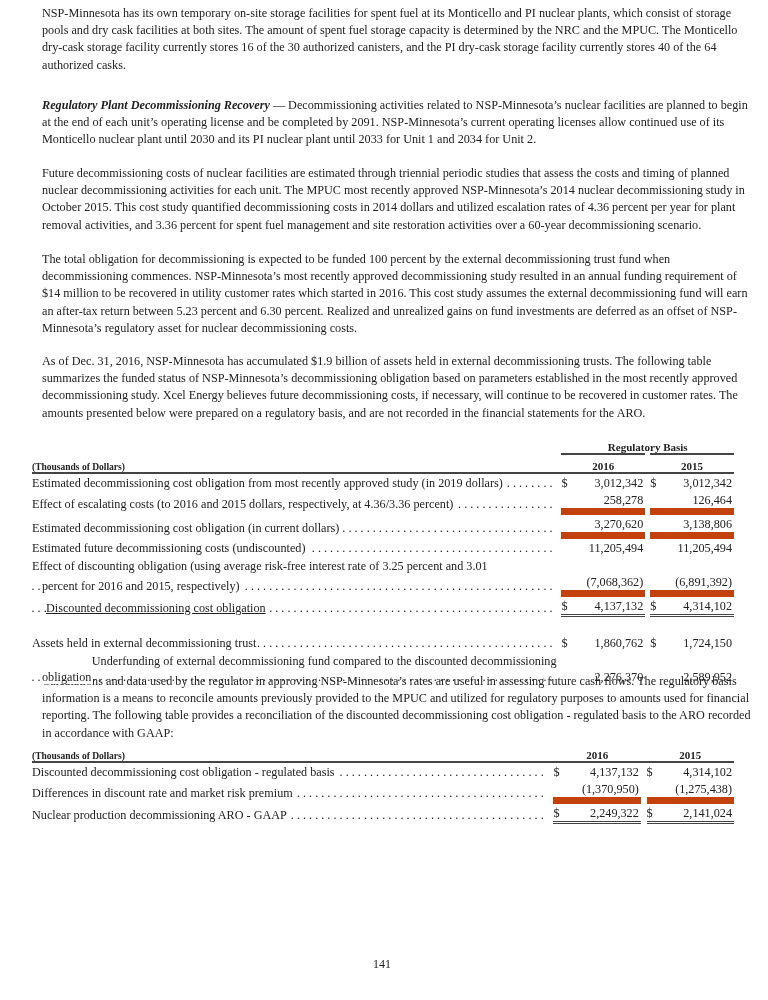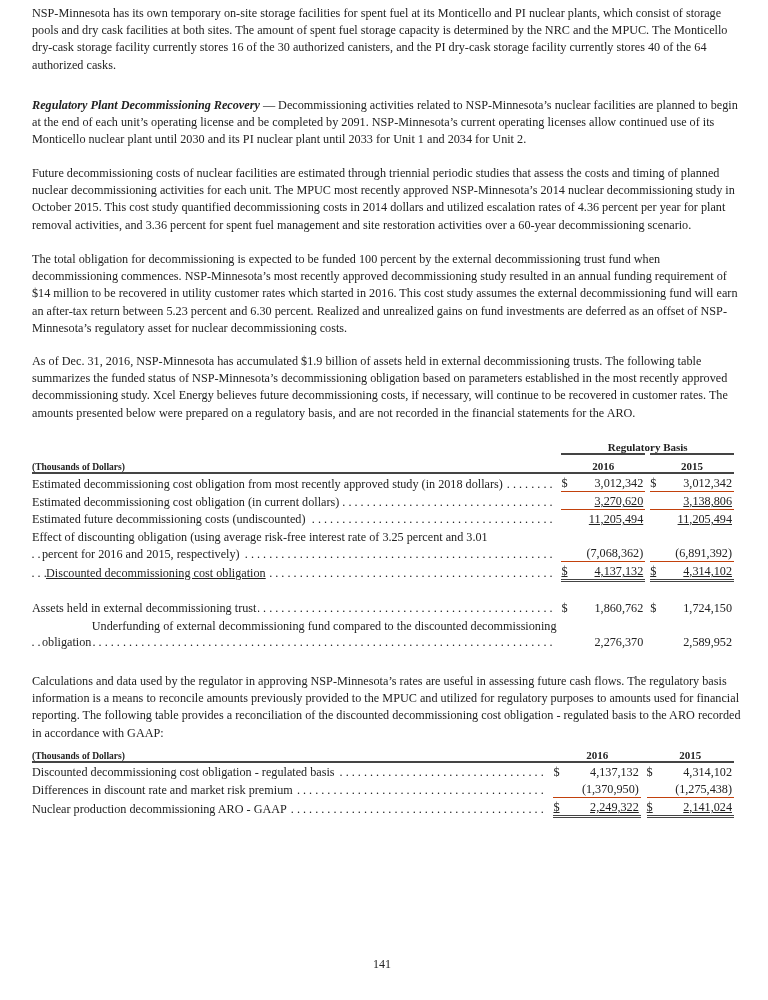--- a/index.html
+++ b/index.html
@@ -1,34 +1,34 @@
 <!DOCTYPE html>
 <html><head>
 <meta charset="utf-8">
 <style>
   html, body { margin:0; padding:0; background:#ffffff; }
   body { width:768px; height:1000px; position:relative; overflow:hidden;
          font-family:"Liberation Serif", serif; color:#222; }
-  .para { position:absolute; left:32px; width:710px; font-size:12.2px; line-height:17.2px; margin:0; }
+  .para { position:absolute; left:42px; width:710px; font-size:12.2px; line-height:17.2px; margin:0; }
   .para b i, .para .lead { font-weight:bold; font-style:italic; }
 
   table.fin { position:absolute; left:32px; width:702px; border-collapse:collapse; font-size:12.2px; }
   table.fin td { padding:0; height:17px; vertical-align:bottom; white-space:nowrap; }
   .lbl { width:522px; overflow:hidden; }
   .lbl .txt { background:#fff; padding-right:2px; }
   .lbl.dots { position:relative; }
   .lbl.dots::after { content:". . . . . . . . . . . . . . . . . . . . . . . . . . . . . . . . . . . . . . . . . . . . . . . . . . . . . . . . . . . . . . . . . . . . . . . . . . . . . . . . . . . . . . . . . . . . . . . . . . . . . . . . . . . . . . . . . . . . . . ."; position:absolute; right:4px; bottom:0; z-index:0; letter-spacing:0; }
   .lbl .txt { position:relative; z-index:1; }
   .gap { width:6px; }
   .cur { width:14px; text-align:left; }
   .num { width:72px; text-align:right; padding-right:2px !important; }
   .hdr { font-size:9.5px; font-weight:bold; }
   .hdr-c { text-align:center; font-size:11px; font-weight:bold; }
   .top-thick { border-top:2px solid #444; }
-  .top-thin { border-top:1px solid #c2410c;text-decoration:underline; }
+  .top-thin { border-top:7px solid #c2410c; }
   .dbl { border-bottom:3px double #444; }
   .indent1 { padding-left:10px !important; }
   .indent2 { padding-left:14px !important;text-decoration:underline; }
   .pagenum { position:absolute; top:957px; left:0; width:764px; text-align:center; font-size:12px; }
 </style>
 </head>
 <body>
 
 <p class="para" style="top:5px;">NSP-Minnesota has its own temporary on-site storage facilities for spent fuel at its Monticello and PI nuclear plants, which consist of storage pools and dry cask facilities at both sites.  The amount of spent fuel storage capacity is determined by the NRC and the MPUC.  The Monticello dry-cask storage facility currently stores 16 of the 30 authorized canisters, and the PI dry-cask storage facility currently stores 40 of the 64 authorized casks.</p>
 
@@ -48,27 +48,36 @@
     <td colspan="5" class="hdr-c" style="height:14px;">Regulatory Basis</td>
   </tr>
   <tr>
     <td class="hdr">(Thousands of Dollars)</td>
     <td class="gap"></td>
     <td colspan="2" class="hdr-c top-thick">2016</td>
     <td class="gap"></td>
     <td colspan="2" class="hdr-c top-thick">2015</td>
   </tr>
   <tr>
-    <td class="lbl dots top-thick"><span class="txt">Estimated decommissioning cost obligation from most recently approved study (in 2018 dollars)</span></td>
+    <td class="lbl dots top-thick"><span class="txt">Estimated decommissioning cost obligation from most recently approved study (in 2019 dollars)</span></td>
     <td class="gap top-thick"></td>
     <td class="cur top-thick">$</td>
     <td class="num top-thick">3,012,342</td>
     <td class="gap top-thick"></td>
     <td class="cur top-thick">$</td>
     <td class="num top-thick">3,012,342</td>
+  </tr>
+  <tr>
+    <td class="lbl dots"><span class="txt">Effect of escalating costs (to 2016 and 2015 dollars, respectively, at 4.36/3.36 percent)</span></td>
+    <td class="gap"></td>
+        <td class="cur"></td>
+    <td class="num">258,278</td>
+    <td class="gap"></td>
+        <td class="cur"></td>
+    <td class="num">126,464</td>
   </tr>
   <tr>
     <td class="lbl dots"><span class="txt">Estimated decommissioning cost obligation (in current dollars)</span></td>
     <td class="gap"></td>
         <td class="cur top-thin"></td>
     <td class="num top-thin">3,270,620</td>
     <td class="gap"></td>
         <td class="cur top-thin"></td>
     <td class="num top-thin">3,138,806</td>
   </tr>

